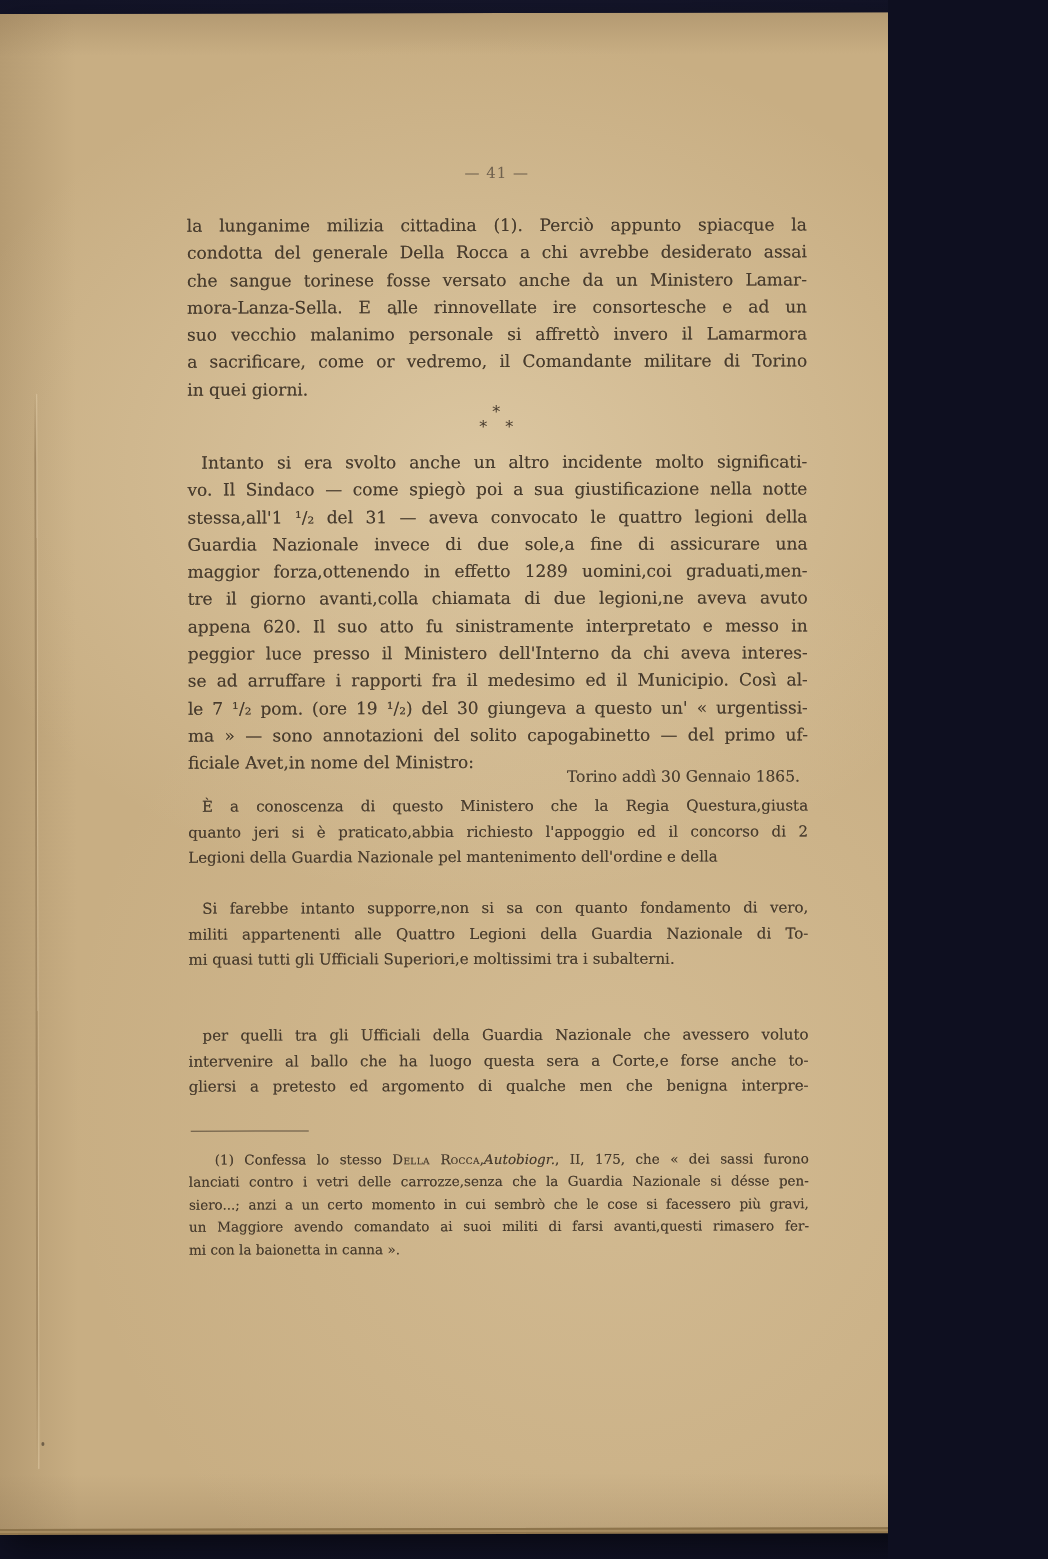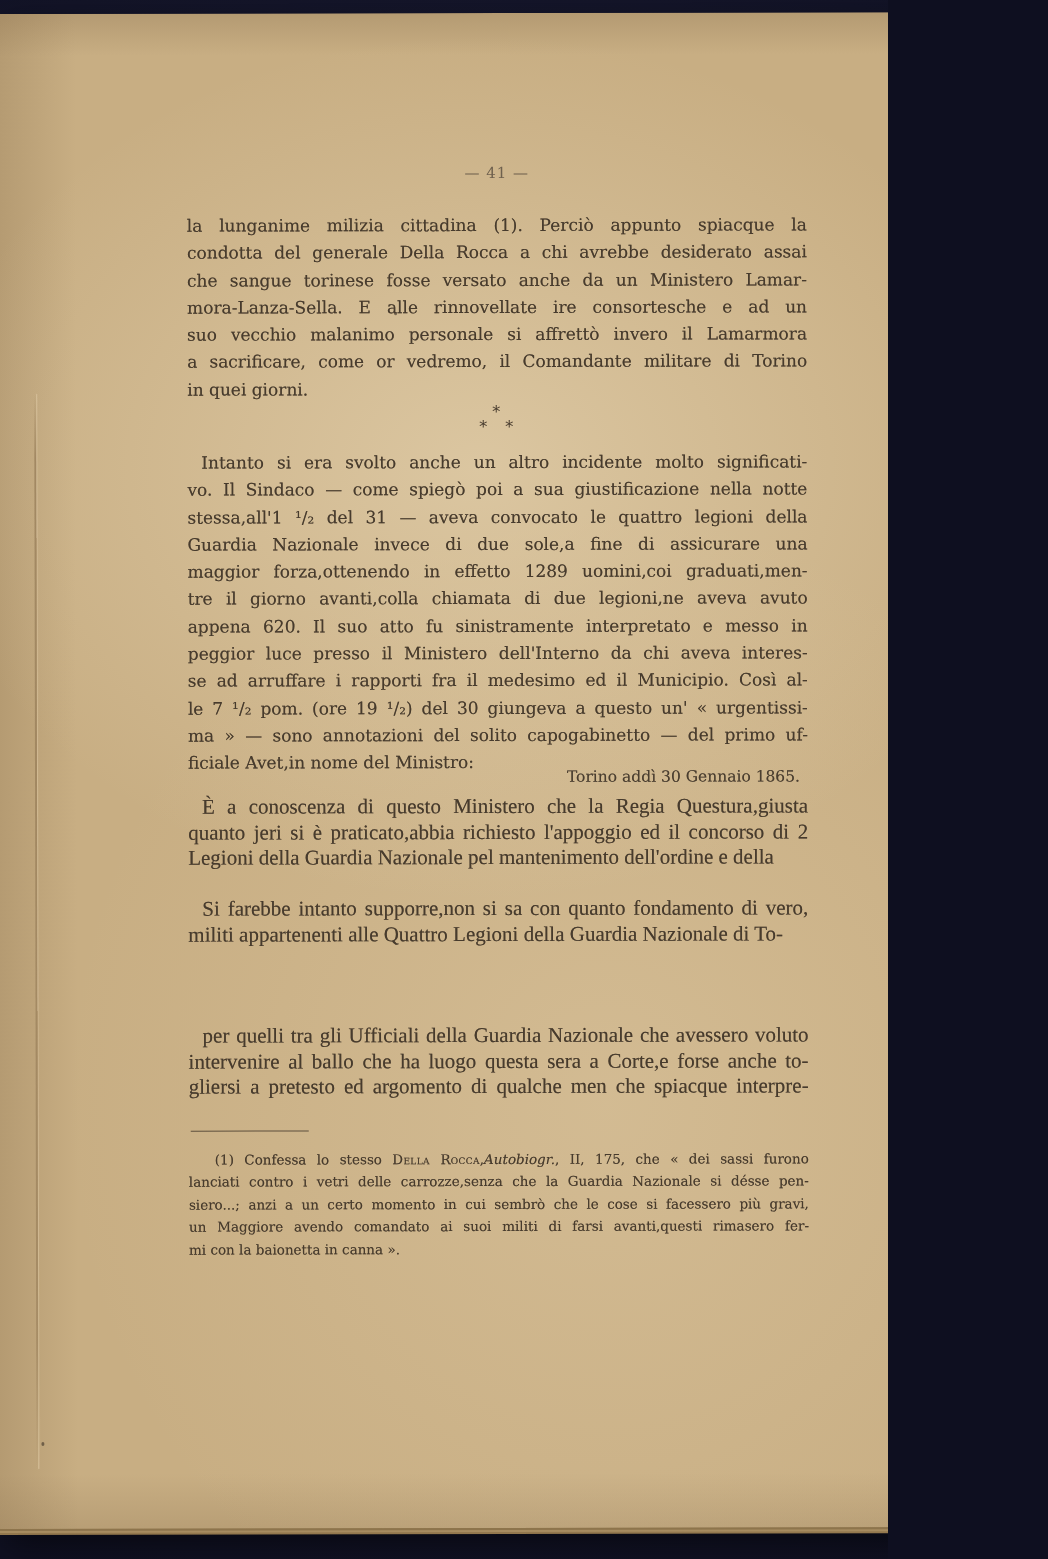--- a/index.html
+++ b/index.html
@@ -51,21 +51,21 @@
 
   .para1 { top:48px; }
   .para1 .tline, .para2 .tline { font-size:17px; line-height:27.3px; }
   .divider { top:240px; text-align:center; font-size:16px; }
   .divider div { line-height:15px; letter-spacing:2px; }
   .divider .d2 { word-spacing:9px; }
   .para2 { top:272px;margin-top:13px; }
 
   .dateline { top:604px; text-align:right; padding-right:8px; box-sizing:border-box;
               font-size:15.5px; color:#4a3e30; text-shadow:0 0 .6px rgba(62,50,36,.5); }
-  .letter .tline { font-size:21px; line-height:25.5px;font-family:Liberation Serif, serif; }
+  .letter .tline { font-size:15px; line-height:25.5px; }
   .lp1 { top:630px; } .lp2 { top:732px; } .lp3 { top:859px; }
 
   .fnrule { top:966px; left:2px; width:118px !important; border-top:1.5px solid #5d4f3c; }
   .footnote { top:984px; }
   .fnline1 { font-size:13.5px; line-height:22.4px; text-indent:26px; }
   .fnrest .tline { font-size:13.5px; line-height:22.4px; }
   .fnrest { position:static !important; }
   .sc { font-variant:small-caps; letter-spacing:.3px; }
   .it { font-style:italic; }
 </style>
@@ -117,26 +117,27 @@
 
       <div class="tblock letter lp1 indent" data-justify-last="false">
           <div class="tline">È a conoscenza di questo Ministero che la Regia Questura,giusta</div>
           <div class="tline">quanto jeri si è praticato,abbia richiesto l'appoggio ed il concorso di 2</div>
           <div class="tline">Legioni della Guardia Nazionale pel mantenimento dell'ordine e della</div>
         </div>
 
       <div class="tblock letter lp2 indent" data-justify-last="false">
           <div class="tline">Si farebbe intanto supporre,non si sa con quanto fondamento di vero,</div>
           <div class="tline">militi appartenenti alle Quattro Legioni della Guardia Nazionale di To-</div>
+          <div class="tline">mi quasi tutti gli Ufficiali Superiori,e moltissimi tra i subalterni.</div>
         </div>
 
       <div class="tblock letter lp3 indent" data-justify-last="true">
           <div class="tline">per quelli tra gli Ufficiali della Guardia Nazionale che avessero voluto</div>
           <div class="tline">intervenire al ballo che ha luogo questa sera a Corte,e forse anche to-</div>
-          <div class="tline">gliersi a pretesto ed argomento di qualche men che spiacque interpre-</div>
+          <div class="tline">gliersi a pretesto ed argomento di qualche men che benigna interpre-</div>
         </div>
 
       <div class="fnrule"></div>
 
       <div class="footnote">
         <div class="fnline1 tline"><span>(1) Confessa lo stesso </span><span class="sc">Della Rocca</span><span>,</span><span class="it">Autobiogr.</span><span>, II, 175, che « dei sassi furono</span></div>
         <div class="tblock fnrest" data-justify-last="false">
             <div class="tline">lanciati contro i vetri delle carrozze,senza che la Guardia Nazionale si désse pen-</div>
             <div class="tline">siero...; anzi a un certo momento in cui sembrò che le cose si facessero più gravi,</div>
             <div class="tline">un Maggiore avendo comandato ai suoi militi di farsi avanti,questi rimasero fer-</div>

